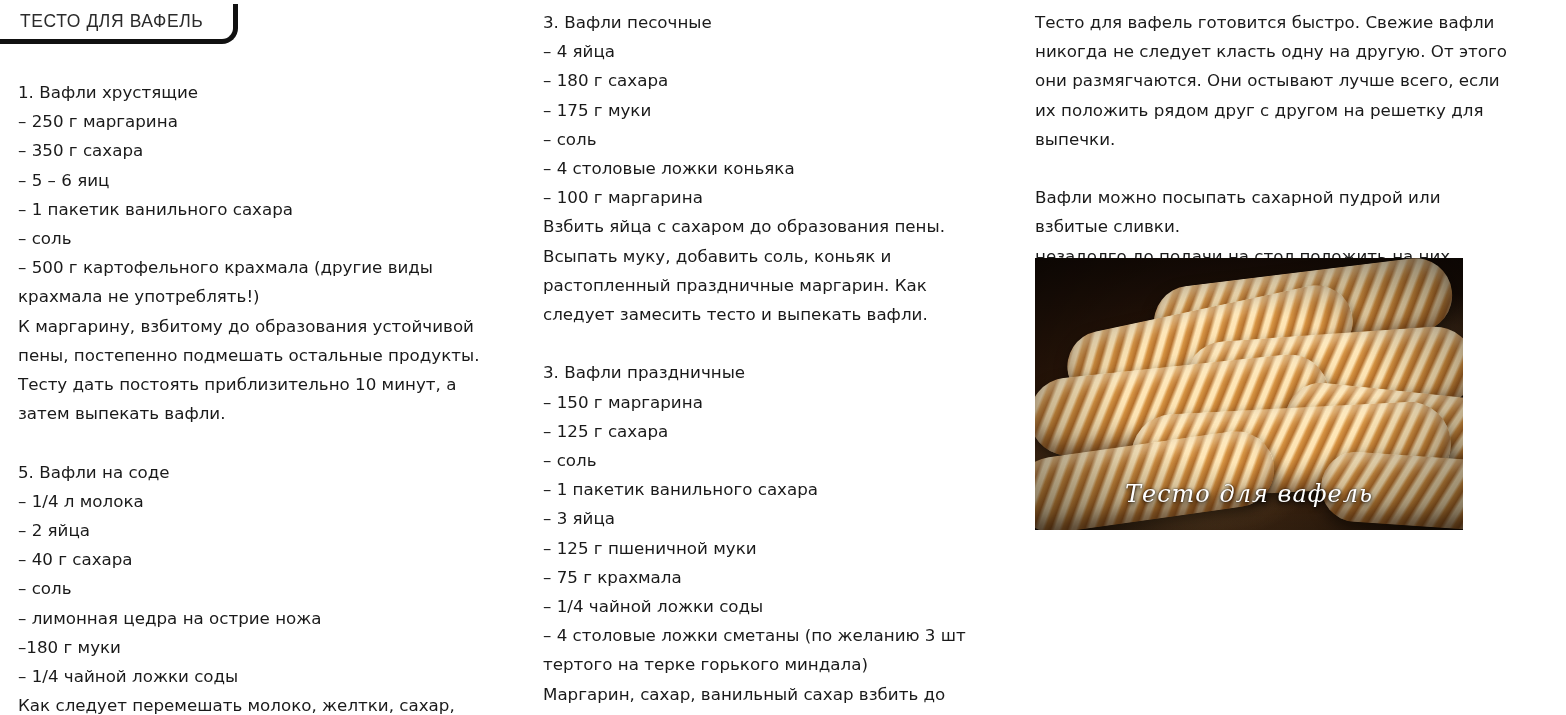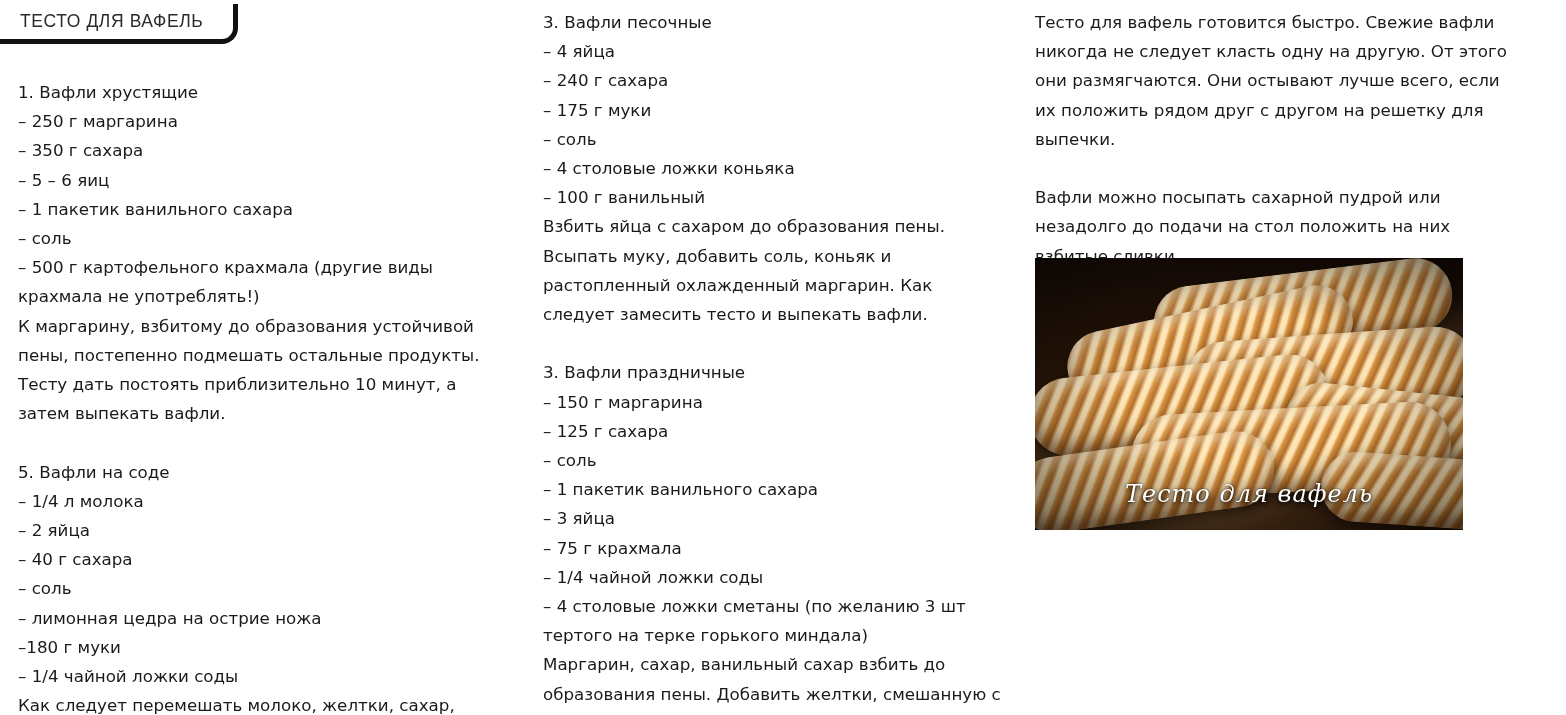--- a/index.html
+++ b/index.html
@@ -167,40 +167,41 @@
       <p class="line">– 1/4 чайной ложки соды</p>
       <p class="line">Как следует перемешать молоко, желтки, сахар,</p>
 
     </div>
   </div>
 
   <div class="col col-2">
     <div>
       <p class="line">3. Вафли песочные</p>
       <p class="line">– 4 яйца</p>
-      <p class="line">– 240 г сахара</p>
+      <p class="line">– 180 г сахара</p>
       <p class="line">– 175 г муки</p>
       <p class="line">– соль</p>
       <p class="line">– 4 столовые ложки коньяка</p>
-      <p class="line">– 100 г ванильный</p>
+      <p class="line">– 100 г маргарина</p>
       <p class="line">Взбить яйца с сахаром до образования пены.</p>
       <p class="line">Всыпать муку, добавить соль, коньяк и</p>
-      <p class="line">растопленный охлажденный маргарин. Как</p>
+      <p class="line">растопленный праздничные маргарин. Как</p>
       <p class="line">следует замесить тесто и выпекать вафли.</p>
     </div>
 
     <div class="block-gap"></div>
 
     <div>
       <p class="line">3. Вафли праздничные</p>
       <p class="line">– 150 г маргарина</p>
       <p class="line">– 125 г сахара</p>
       <p class="line">– соль</p>
       <p class="line">– 1 пакетик ванильного сахара</p>
       <p class="line">– 3 яйца</p>
+      <p class="line">– 125 г пшеничной муки</p>
       <p class="line">– 75 г крахмала</p>
       <p class="line">– 1/4 чайной ложки соды</p>
       <p class="line">– 4 столовые ложки сметаны (по желанию 3 шт</p>
       <p class="line">тертого на терке горького миндала)</p>
       <p class="line">Маргарин, сахар, ванильный сахар взбить до</p>
       <p class="line">образования пены. Добавить желтки, смешанную с</p>
 
     </div>
   </div>
 
@@ -208,22 +209,22 @@
     <div>
       <p class="line">Тесто для вафель готовится быстро. Свежие вафли</p>
       <p class="line">никогда не следует класть одну на другую. От этого</p>
       <p class="line">они размягчаются. Они остывают лучше всего, если</p>
       <p class="line">их положить рядом друг с другом на решетку для</p>
       <p class="line">выпечки.</p>
     </div>
     <div class="para-gap"></div>
     <div>
       <p class="line">Вафли можно посыпать сахарной пудрой или</p>
+      <p class="line">взбитые сливки.</p>
       <p class="line">незадолго до подачи на стол положить на них</p>
-      <p class="line">взбитые сливки.</p>
     </div>
   </div>
 
   <div class="photo-wrap">
     <div class="photo">
       <div class="roll r1"></div>
       <div class="roll r2"></div>
       <div class="roll r3"></div>
       <div class="roll r4"></div>
       <div class="roll r6"></div>

